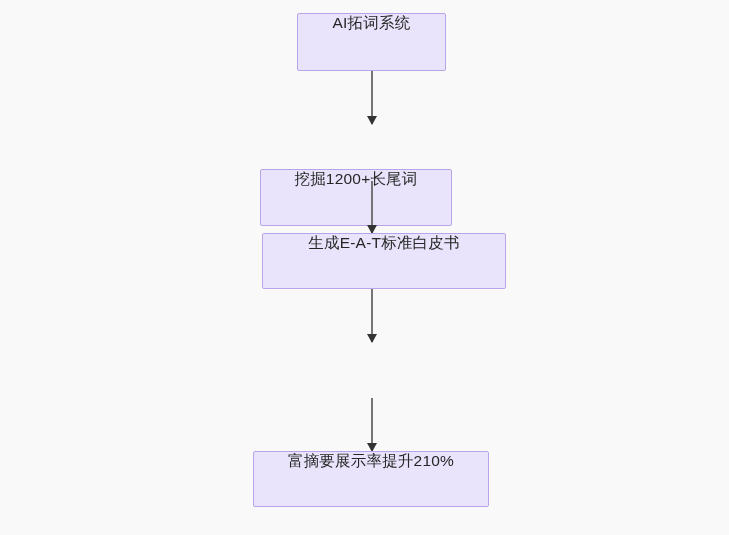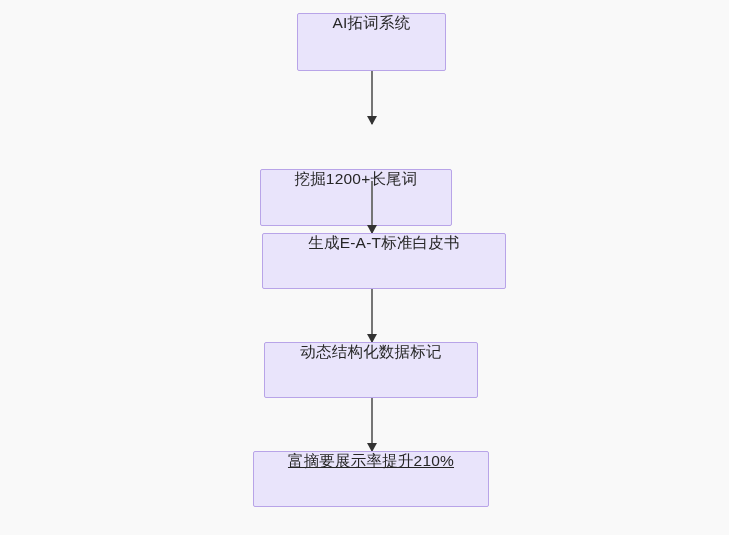--- a/index.html
+++ b/index.html
@@ -43,21 +43,21 @@
   .flow-node-label {
     display: block;
     pointer-events: none;
   }
 
   
   .node-1 { left: 297px; top: 13px;  width: 149px; height: 58px; }
   .node-2 { left: 260px; top: 124px; width: 192px; height: 57px; margin-top: 45px; }
   .node-3 { left: 262px; top: 233px; width: 244px; height: 56px; }
   .node-4 { left: 264px; top: 342px; width: 214px; height: 56px; }
-  .node-5 { left: 253px; top: 451px; width: 236px; height: 56px; text-decoration: underline; }
+  .node-5 { left: 253px; top: 451px; width: 236px; height: 56px; }
 
   
   .flow-edge {
     position: absolute;
     left: 371px;
     width: 2px;
     background: #757575;
   }
   .flow-edge::after {
     content: "";
@@ -93,23 +93,20 @@
   </div>
 
   <div class="flow-edge edge-2"></div>
 
   <div class="flow-node node-3">
     <span class="flow-node-label">生成E-A-T标准白皮书</span>
   </div>
 
   <div class="flow-edge edge-3"></div>
 
-  <div class="flow-node node-4">
-    <span class="flow-node-label">动态结构化数据标记</span>
-  </div>
 
   <div class="flow-edge edge-4"></div>
 
   <div class="flow-node node-5">
     <span class="flow-node-label">富摘要展示率提升210%</span>
   </div>
 
 </div>
 
 </body></html>

